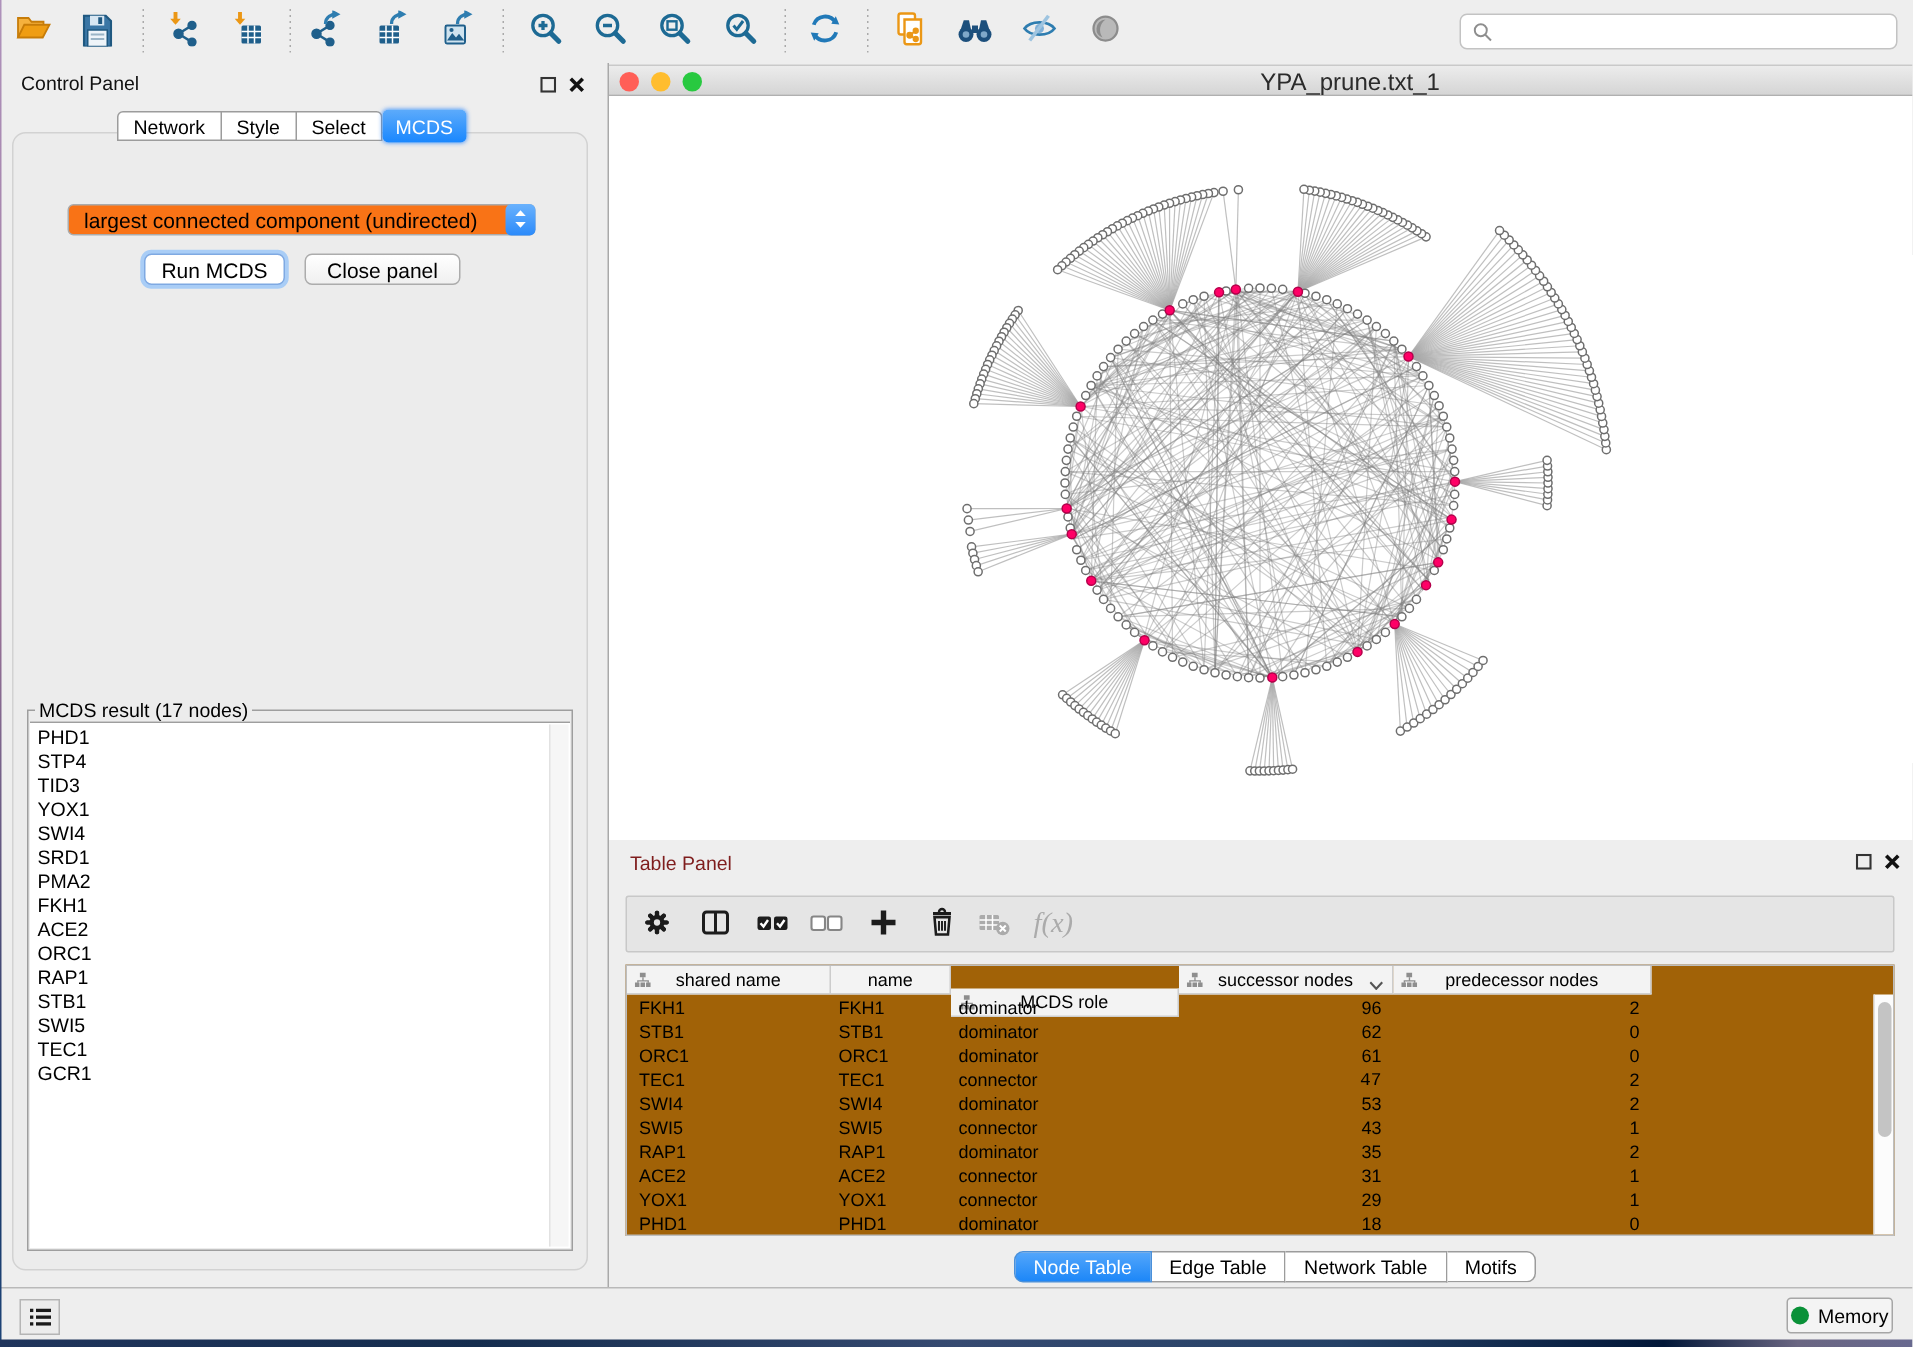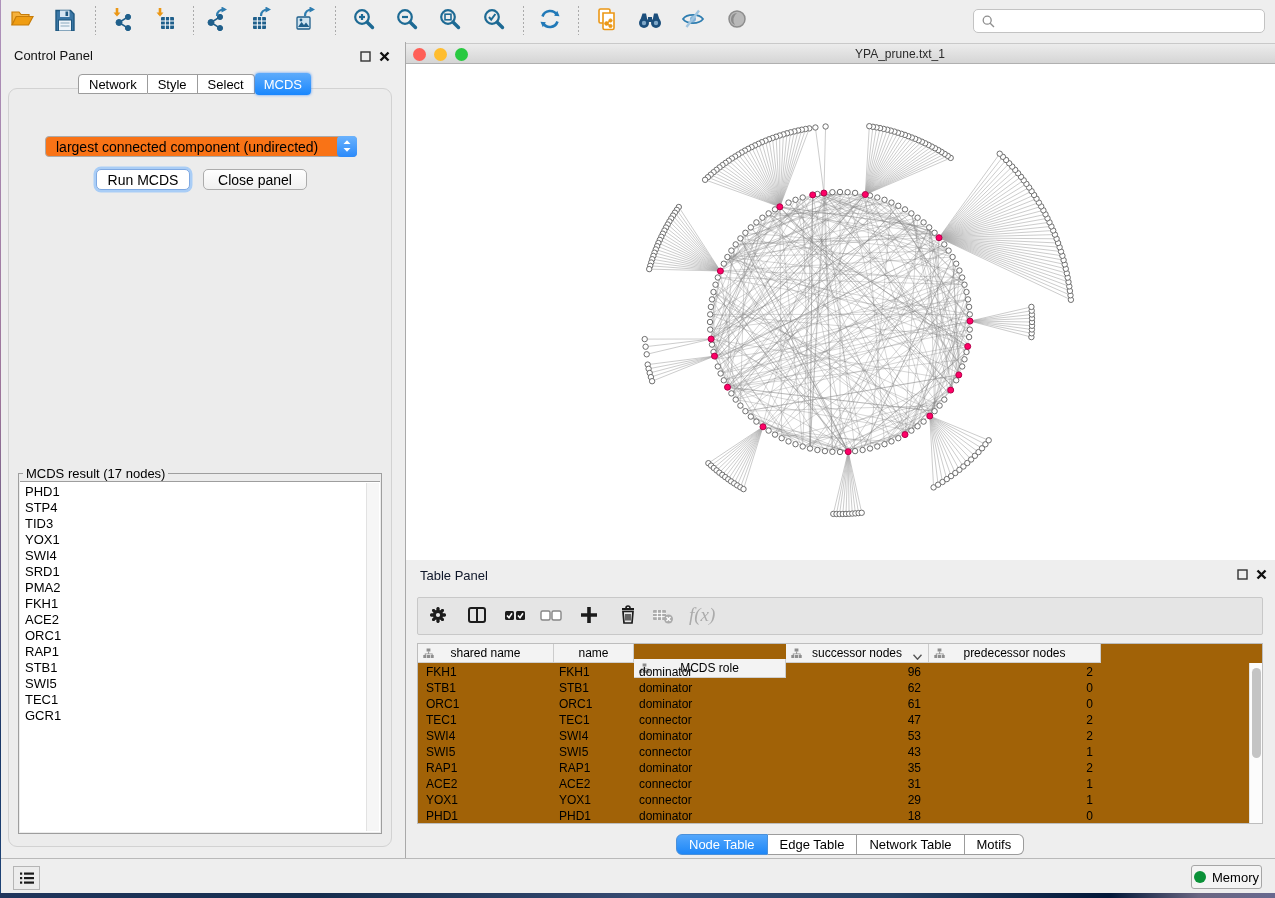--- a/index.html
+++ b/index.html
@@ -47,25 +47,25 @@
   #result-list { position:absolute; left:1px; top:0px; right:1px; bottom:1px; background:#fff; border-top:1px solid #9e9e9e; padding:2px 0 0 5px; }
   #result-list .ri { font-size:13px; line-height:16px; color:#000; }
   #result-scroll { position:absolute; right:2px; top:2px; bottom:2px; width:13px; background:#f6f6f6; border-left:1px solid #e2e2e2; }
 
   
   #v-split { left:405px; top:42px; width:1px; height:816px; background:#a9a9a9; }
 
   
   #net-titlebar { left:406px; top:43px; width:869px; height:21px; background:linear-gradient(#ececec,#d5d5d5); border-top:1px solid #c9c9c9; border-bottom:1px solid #b0b0b0; }
   .tl { position:absolute; top:3.5px; width:13px; height:13px; border-radius:50%; }
-  #net-title { position:absolute; top:3px; left:494px; transform:translateX(-50%); font-size:12px; color:#2b2b2b;text-align:center; }
+  #net-title { position:absolute; top:3px; left:494px; transform:translateX(-50%); font-size:16px; color:#2b2b2b;text-align:center; }
   #net-canvas { left:406px; top:64px; width:869px; height:496px; background:#fff; }
 
   
-  #tp-title { left:420px; top:568px; font-size:13px; color:#0f172a; }
+  #tp-title { left:420px; top:568px; font-size:13px; color:#7f1d1d; }
   #tp-icons { left:1236px; top:568px; }
   #tp-toolbar { left:417px; top:597px; width:846px; height:38px; background:#e5e5e5; border:1px solid #c8c8c8; border-radius:2px; }
   .tp-ic { position:absolute; top:4px; width:30px; height:30px; display:flex; align-items:center; justify-content:center; }
 
   #ntable { left:417px; top:643px; width:846px; height:181px; background:#a16207; border:1px solid #bdbdbd; }
   .th-cell { position:absolute; top:0; height:19px; background:#f3f3f3; border-right:1px solid #cccccc; border-bottom:1px solid #cfcfcf; display:flex; align-items:center; justify-content:center; font-size:12px; color:#000; }
   .th-tree { position:absolute; left:5px; top:4px; }
   .th-sort { position:absolute; right:6px; top:5px; }
   .td-cell { position:absolute; height:16px; font-size:12px; color:#000; line-height:16px; white-space:nowrap; }
   #ntable-scroll { position:absolute; right:0px; top:19px; bottom:0px; width:13px; background:#fcfcfc; border-left:1px solid #e4e4e4; }
@@ -1261,21 +1261,21 @@
       <div class="td-cell" style="top: 36px; left: 368px; width: 143px; text-align: right; padding-right: 8px;">62</div>
       <div class="td-cell" style="top: 36px; left: 511px; width: 172px; text-align: right; padding-right: 8px;">0</div>
       <div class="td-cell" style="top: 52px; left: 0px; width: 136px; padding-left: 8px;">ORC1</div>
       <div class="td-cell" style="top: 52px; left: 136px; width: 80px; padding-left: 5px;">ORC1</div>
       <div class="td-cell" style="top: 52px; left: 216px; width: 152px; padding-left: 5px;">dominator</div>
       <div class="td-cell" style="top: 52px; left: 368px; width: 143px; text-align: right; padding-right: 8px;">61</div>
       <div class="td-cell" style="top: 52px; left: 511px; width: 172px; text-align: right; padding-right: 8px;">0</div>
       <div class="td-cell" style="top: 68px; left: 0px; width: 136px; padding-left: 8px;">TEC1</div>
       <div class="td-cell" style="top: 68px; left: 136px; width: 80px; padding-left: 5px;">TEC1</div>
       <div class="td-cell" style="top: 68px; left: 216px; width: 152px; padding-left: 5px;">connector</div>
-      <div class="td-cell" style="top: 68px; left: 368px; width: 143px; text-align: right; padding-right: 8px;">47</div>
+      <div class="td-cell" style="top: 68px; left: 368px; width: 143px; text-align: right; padding-right: 8px; font-family: Liberation Mono, monospace;">47</div>
       <div class="td-cell" style="top: 68px; left: 511px; width: 172px; text-align: right; padding-right: 8px;">2</div>
       <div class="td-cell" style="top: 84px; left: 0px; width: 136px; padding-left: 8px;">SWI4</div>
       <div class="td-cell" style="top: 84px; left: 136px; width: 80px; padding-left: 5px;">SWI4</div>
       <div class="td-cell" style="top: 84px; left: 216px; width: 152px; padding-left: 5px;">dominator</div>
       <div class="td-cell" style="top: 84px; left: 368px; width: 143px; text-align: right; padding-right: 8px;">53</div>
       <div class="td-cell" style="top: 84px; left: 511px; width: 172px; text-align: right; padding-right: 8px;">2</div>
       <div class="td-cell" style="top: 100px; left: 0px; width: 136px; padding-left: 8px;">SWI5</div>
       <div class="td-cell" style="top: 100px; left: 136px; width: 80px; padding-left: 5px;">SWI5</div>
       <div class="td-cell" style="top: 100px; left: 216px; width: 152px; padding-left: 5px;">connector</div>
       <div class="td-cell" style="top: 100px; left: 368px; width: 143px; text-align: right; padding-right: 8px;">43</div>

